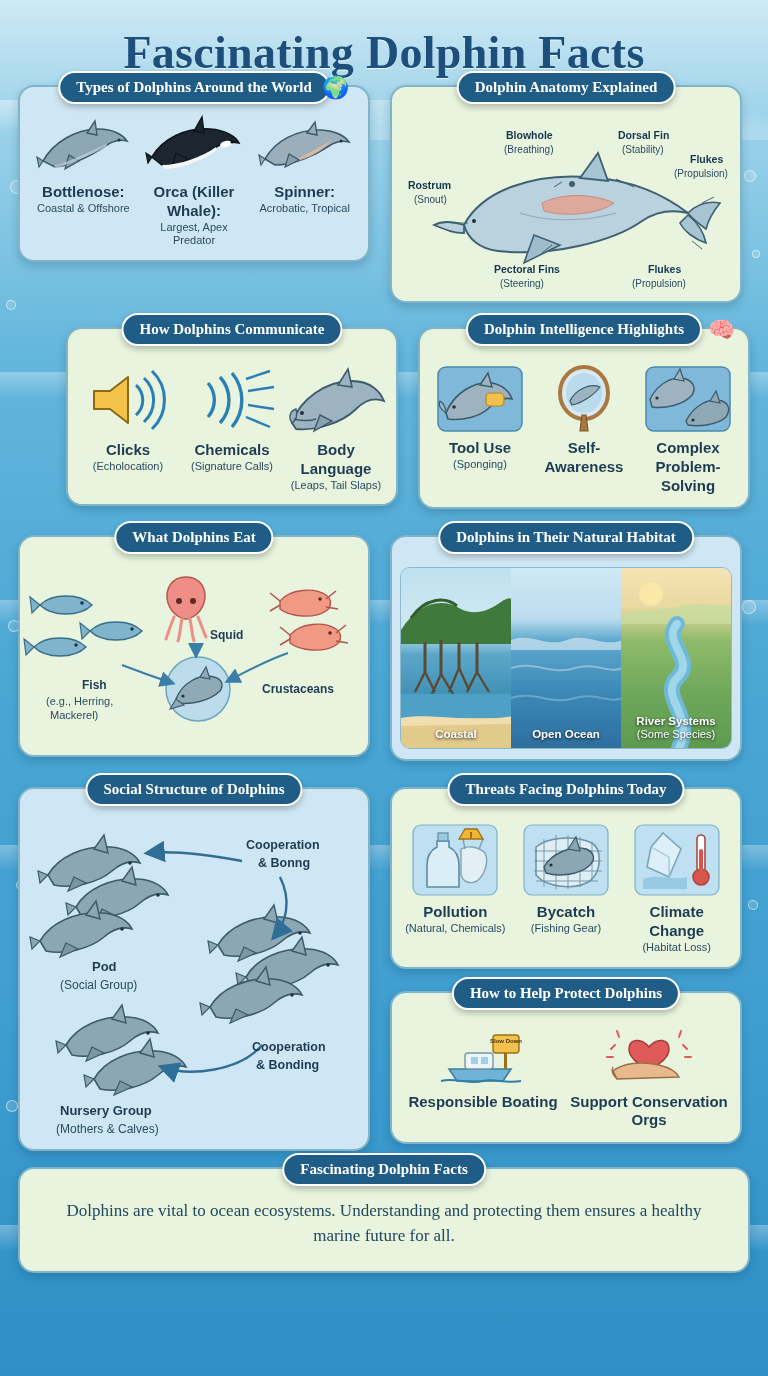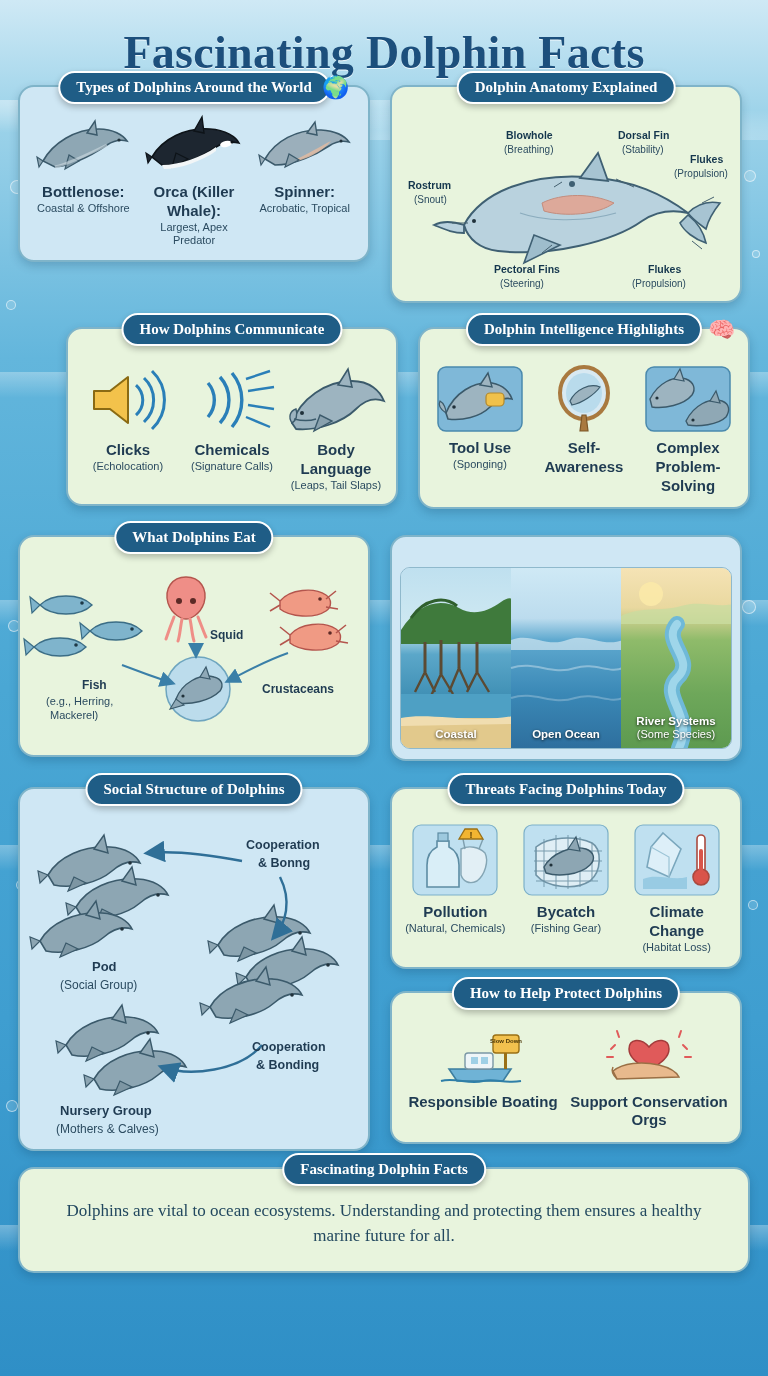--- a/index.html
+++ b/index.html
@@ -372,20 +372,23 @@
         </defs>
         <text x="180" y="72" font-size="12" font-weight="700" fill="#1f3b52">Squid</text>
         <text x="52" y="122" font-size="12" font-weight="700" fill="#1f3b52">Fish</text>
         <text x="16" y="138" font-size="11" fill="#2b4b60">(e.g., Herring,</text>
         <text x="20" y="152" font-size="11" fill="#2b4b60">Mackerel)</text>
         <text x="232" y="126" font-size="12" font-weight="700" fill="#1f3b52">Crustaceans</text>
       </svg>
     </div>
 
     <div class="card blue" style="width:352px; padding:30px 8px 10px 8px;">
+      <div class="pill">
+        <span>Dolphins in Their Natural Habitat</span>
+      </div>
       <div class="habitat">
         <div class="hab" style="background:linear-gradient(180deg,#bfe0ef 0%,#cfe9f2 34%,#5ba7c9 48%,#3f8fb4 72%,#e6cf9a 84%,#e3c98d 100%);">
           <svg width="112" height="180" viewBox="0 0 112 180" style="position:absolute;inset:0;">
             <path d="M0 62 C18 34 40 30 58 40 C72 48 86 44 100 34 C108 28 112 30 112 34 L112 76 L0 76 Z" fill="#3f7a3c"></path>
             <path d="M10 50 C24 30 44 28 56 38" fill="none" stroke="#2f5f2d" stroke-width="3"></path>
             <path d="M24 74 L24 104 M40 72 L40 106 M58 74 L58 100 M76 74 L76 104" stroke="#5b4a33" stroke-width="3"></path>
             <path d="M24 104 L14 124 M24 104 L34 124 M40 106 L30 128 M40 106 L52 126 M58 100 L48 124 M58 100 L68 122 M76 104 L66 124 M76 104 L88 124" stroke="#5b4a33" stroke-width="2.4"></path>
             <rect x="0" y="126" width="112" height="28" fill="#4ea0c4"></rect>
             <rect x="0" y="150" width="112" height="30" fill="#e2c98c"></rect>
             <path d="M0 150 C28 144 72 156 112 148 L112 156 L0 158 Z" fill="#f0ddb0"></path>

